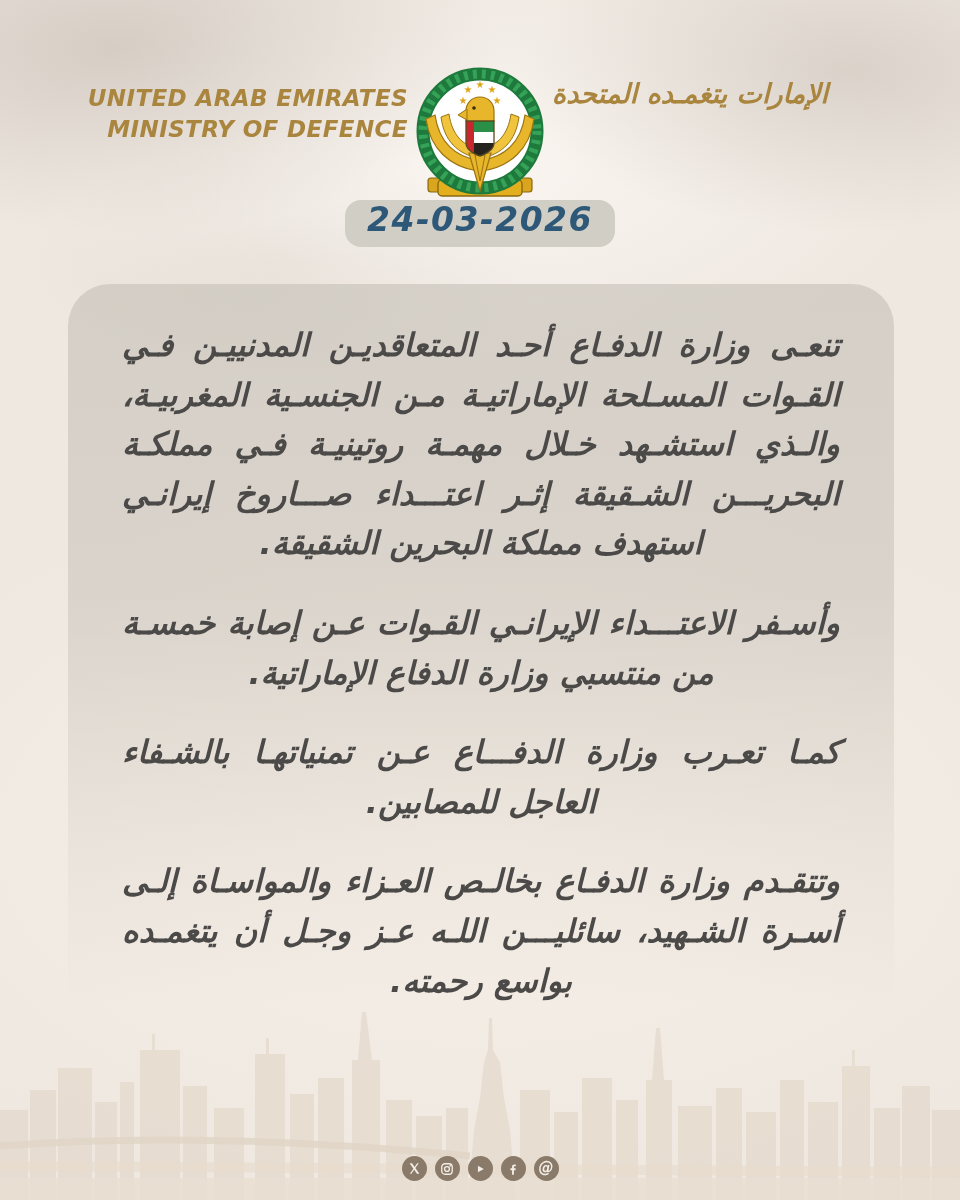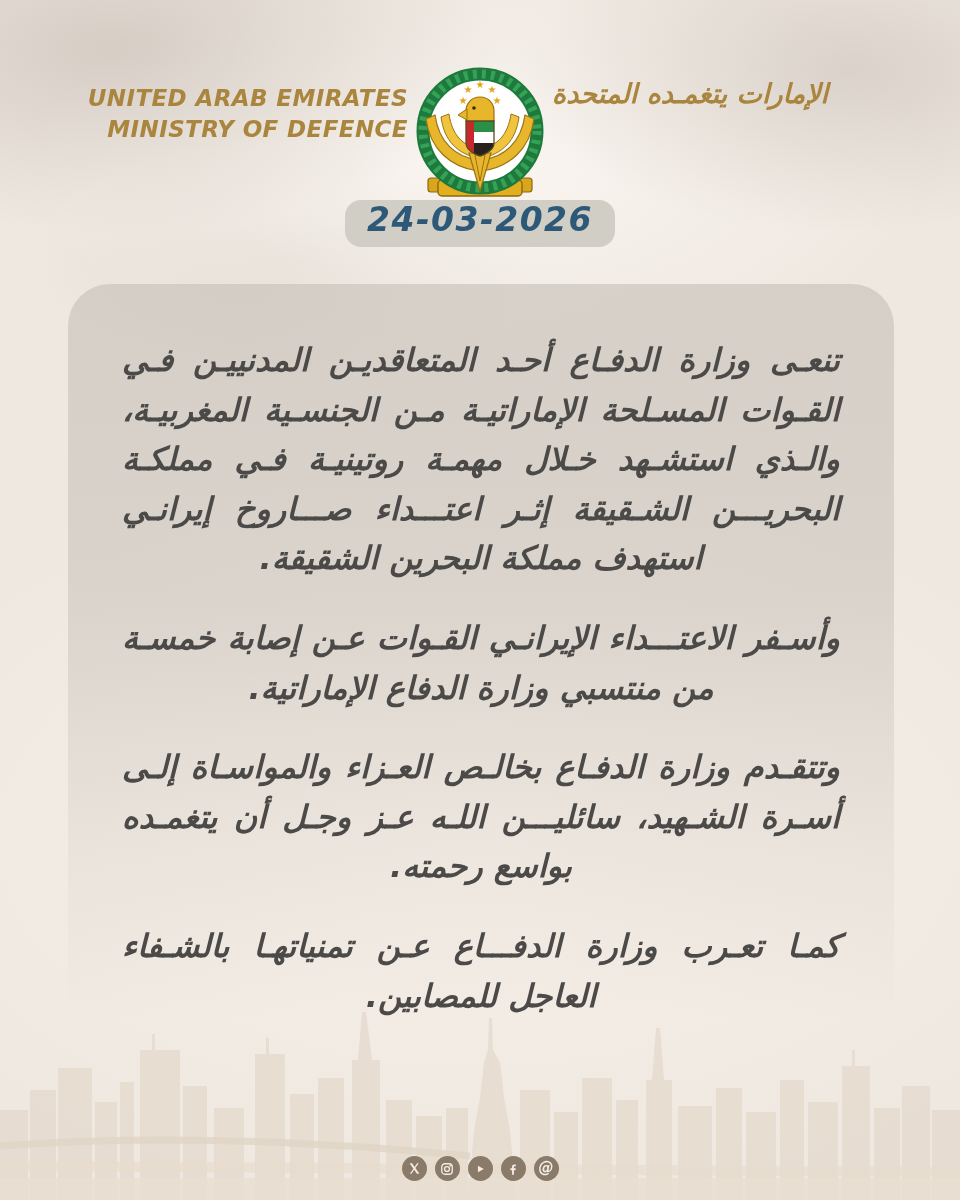--- a/index.html
+++ b/index.html
@@ -36,21 +36,21 @@
   .date-badge{
     position:absolute;left:345px;top:200px;width:270px;height:47px;
     background:#d1cec6;border-radius:16px;
     display:flex;justify-content:center;
     color:#2e5878;font-size:33px;font-weight:600;letter-spacing:1.5px;
   }
   
   .card{
     position:absolute;left:68px;top:284px;width:826px;min-height:748px;
     border-radius:42px;box-sizing:border-box;
-    padding:52px 54px 30px 54px;
+    padding:37px 54px 30px 54px;
     background:linear-gradient(180deg,
       rgba(197,192,183,0.62) 0%,
       rgba(197,192,183,0.52) 40%,
       rgba(197,192,183,0.18) 72%,
       rgba(197,192,183,0) 92%);
     z-index:2;
   }
   .card p{
     margin:0 0 30px 0;
     direction:rtl;
@@ -138,22 +138,22 @@
     </div>
   </div>
 
   <div class="date-badge">
     <span>24-03-2026</span>
   </div>
 
   <div class="card" lang="ar">
     <p>تنعـى وزارة الدفـاع أحـد المتعاقديـن المدنييـن فـي القـوات المسـلحة الإماراتيـة مـن الجنسـية المغربيـة، والـذي استشـهد خـلال مهمـة روتينيـة فـي مملكـة البحريـــن الشـقيقة إثـر اعتـــداء صـــاروخ إيرانـي استهدف مملكة البحرين الشقيقة.</p>
     <p>وأسـفر الاعتـــداء الإيرانـي القـوات عـن إصابة خمسـة من منتسبي وزارة الدفاع الإماراتية.</p>
+    <p>كمـا تعـرب وزارة الدفـــاع عـن تمنياتهـا بالشـفاء العاجل للمصابين.</p>
     <p>وتتقـدم وزارة الدفـاع بخالـص العـزاء والمواسـاة إلـى أسـرة الشـهيد، سائليـــن اللـه عـز وجـل أن يتغمـده بواسع رحمته.</p>
-    <p>كمـا تعـرب وزارة الدفـــاع عـن تمنياتهـا بالشـفاء العاجل للمصابين.</p>
   </div>
 
   <svg class="skyline" viewBox="0 0 960 210">
     <g fill="#e4d9cc" opacity="0.75">
 
       <rect x="0" y="120" width="28" height="90"></rect>
       <rect x="30" y="100" width="26" height="110"></rect>
       <rect x="58" y="78" width="34" height="132"></rect>
       <rect x="95" y="112" width="22" height="98"></rect>
       <rect x="120" y="92" width="14" height="118"></rect>

